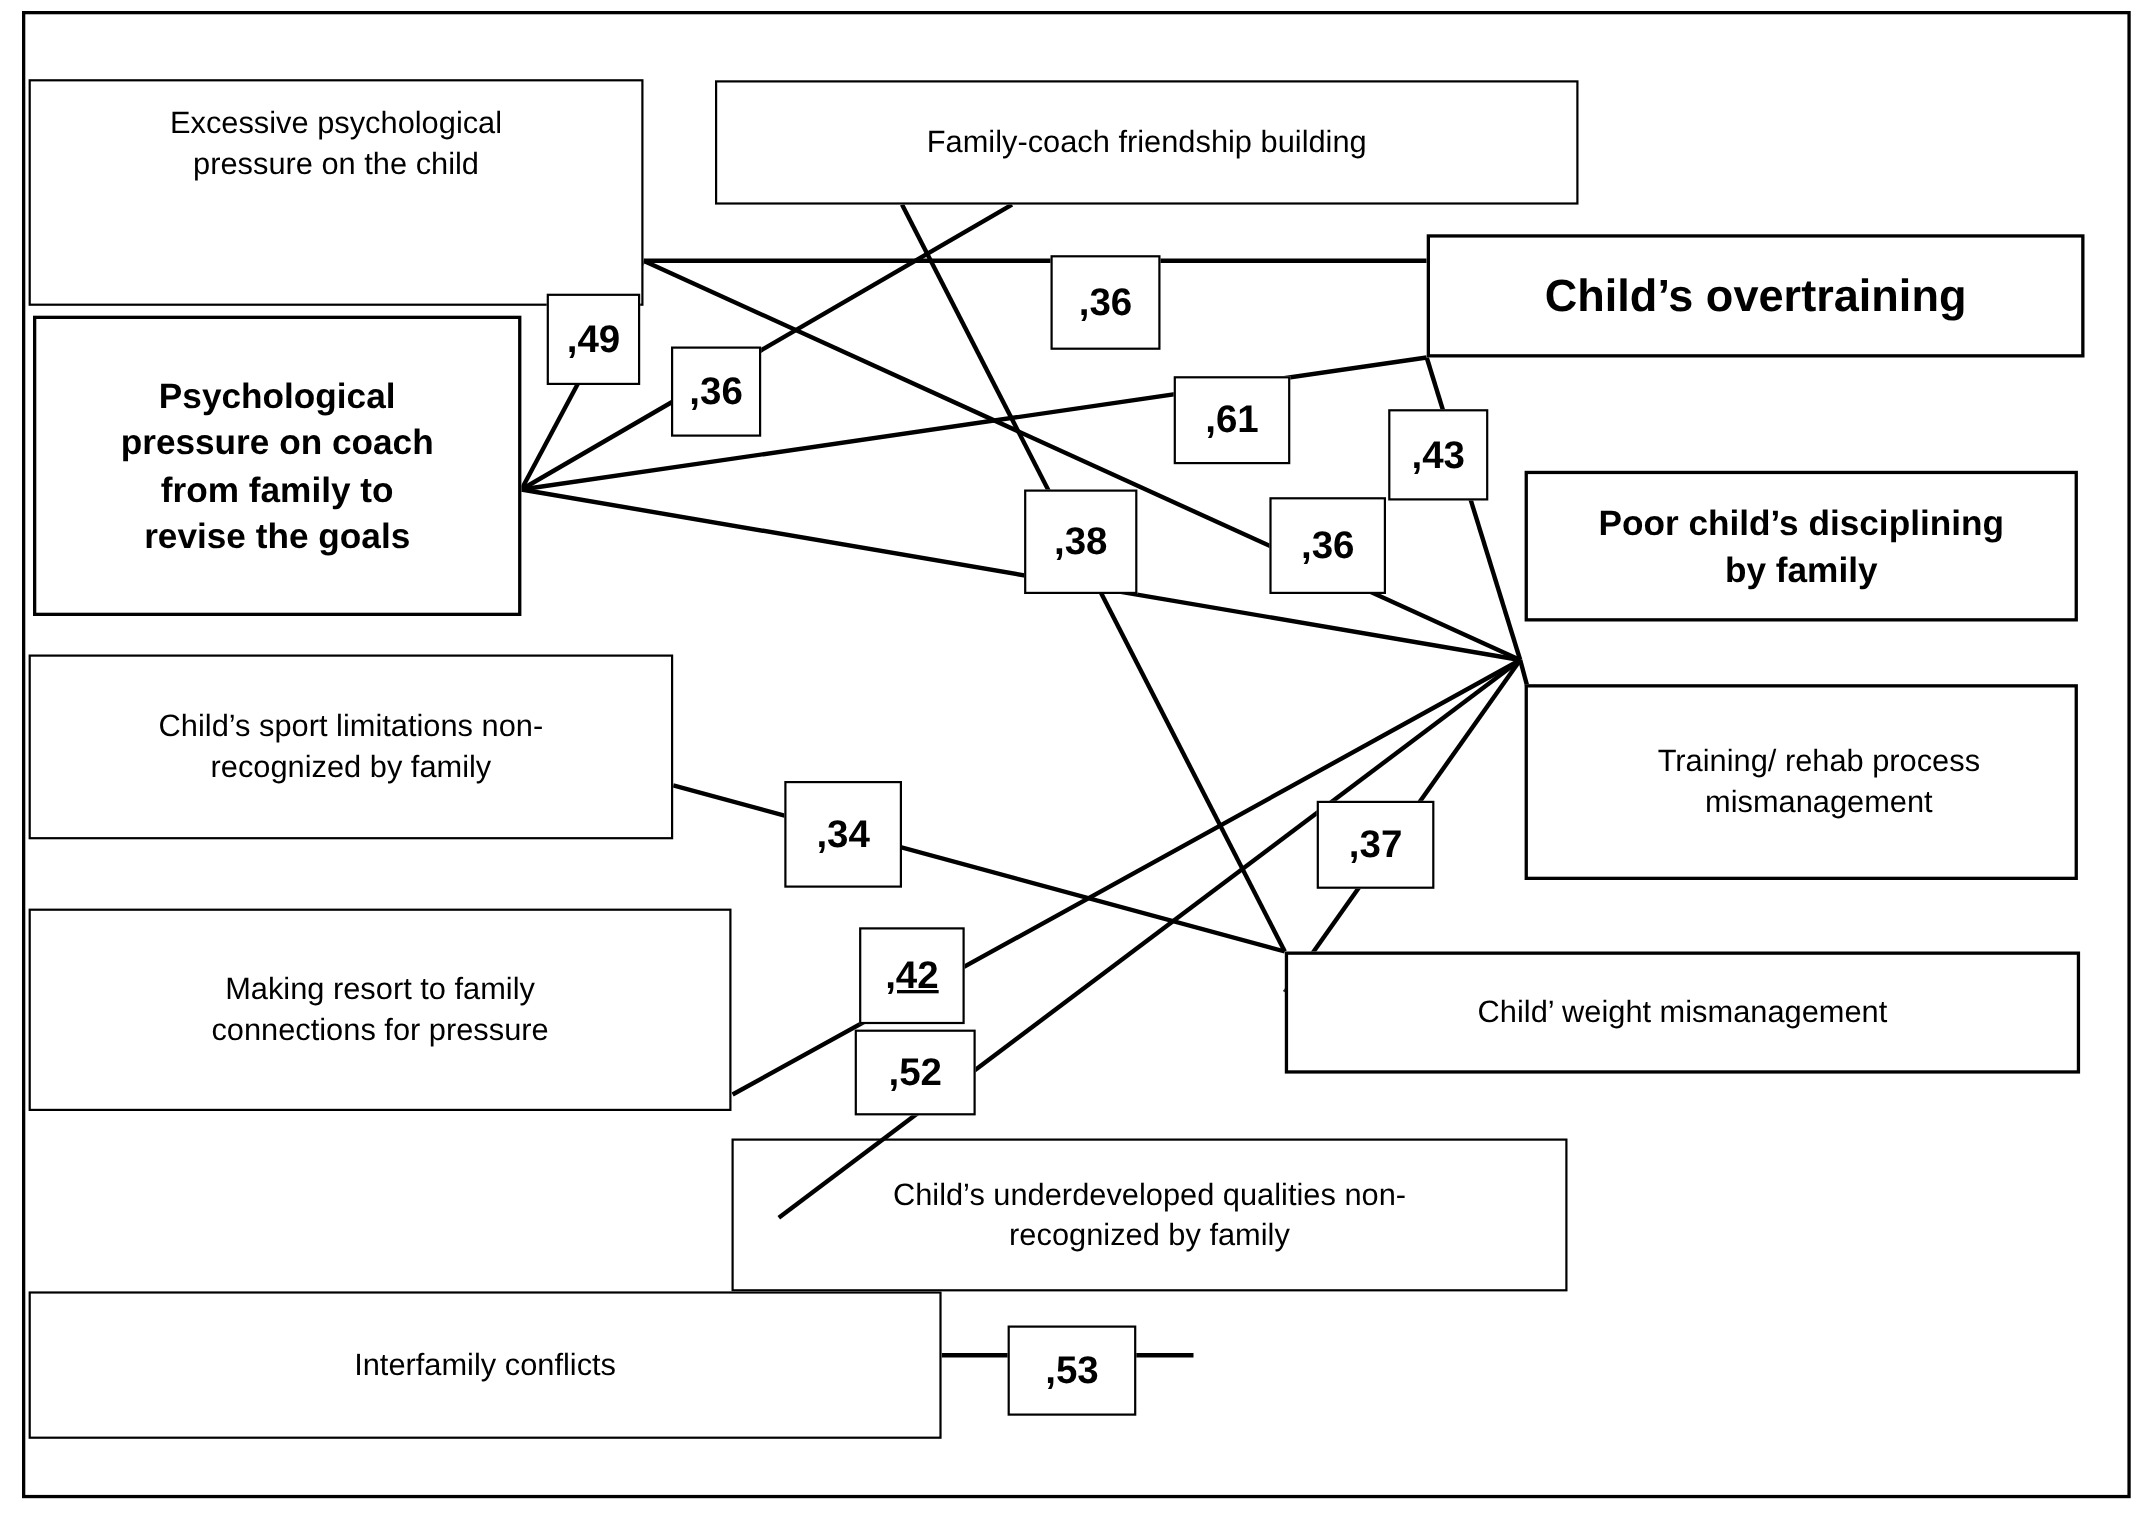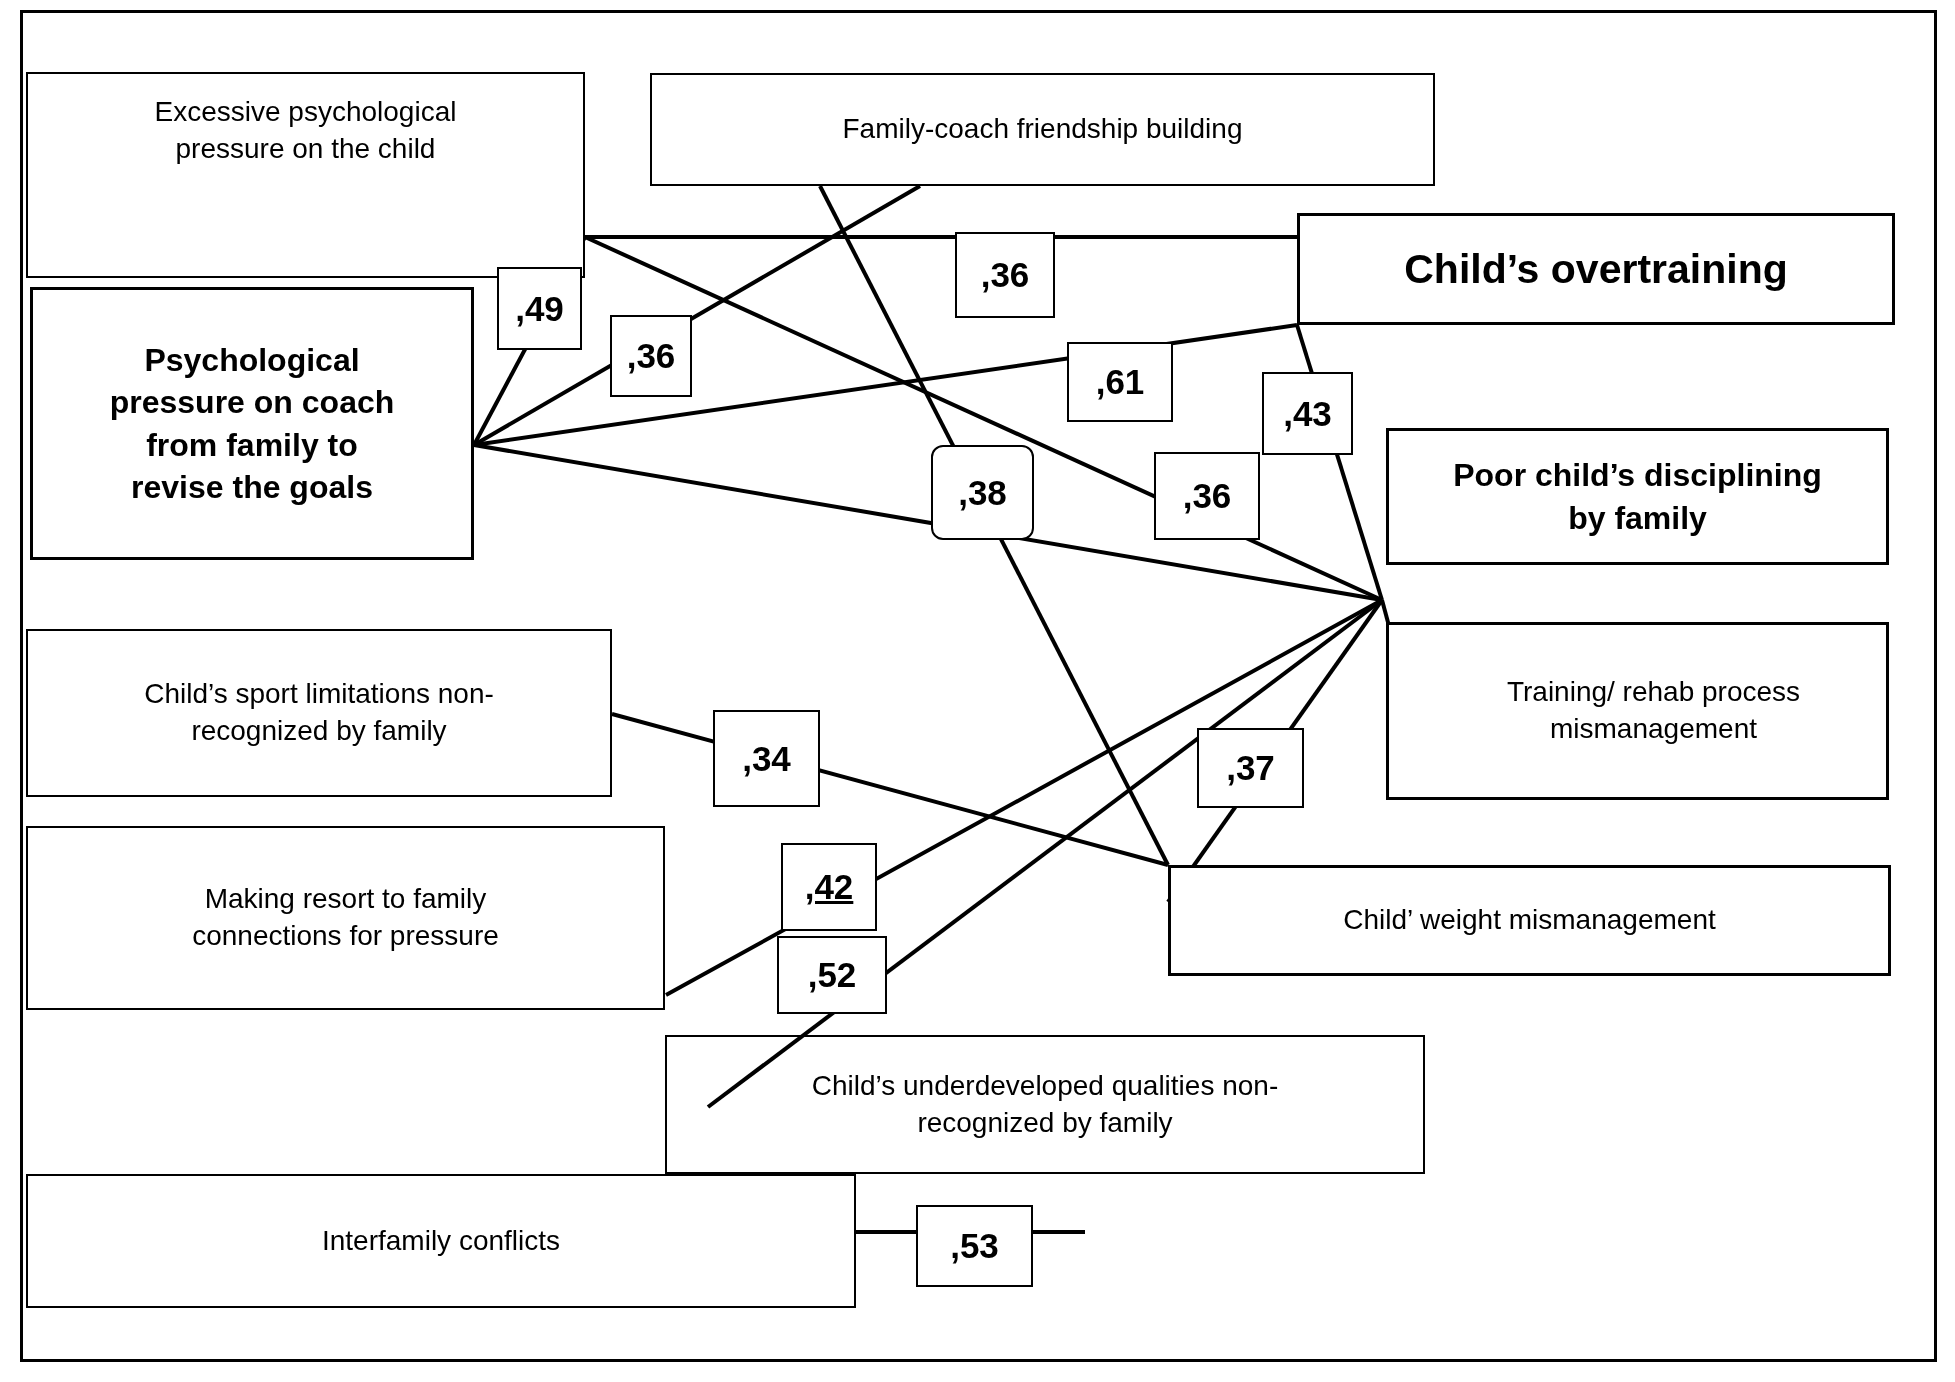--- a/index.html
+++ b/index.html
@@ -70,21 +70,21 @@
 
   <div class="node" style="left:650px;top:73px;width:785px;height:113px;border-width:2px;">Family-coach friendship building</div>
 
   <div class="node bold big" style="left:1297px;top:213px;width:598px;height:112px;">Child’s overtraining</div>
 
   <div class="node bold" style="left:30px;top:287px;width:444px;height:273px;">Psychological
 pressure on coach
 from family to
 revise the goals</div>
 
-  <div class="node" style="left:26px;top:629px;width:586px;height:168px;border-width:2px;">Child’s sport limitations non-
+  <div class="node" style="left:26px;top:595px;width:586px;height:168px;border-width:2px;">Child’s sport limitations non-
 recognized by family</div>
 
   <div class="node bold" style="left:1386px;top:428px;width:503px;height:137px;">Poor child’s disciplining
 by family</div>
 
   <div class="node" style="left:1386px;top:622px;width:503px;height:178px;padding-left:32px;">Training/ rehab process
 mismanagement</div>
 
   <div class="node" style="left:26px;top:826px;width:639px;height:184px;border-width:2px;">Making resort to family
 connections for pressure</div>
@@ -96,20 +96,20 @@
 
 
   <div class="node" style="left:1168px;top:865px;width:723px;height:111px;">Child’ weight mismanagement</div>
 
   <div class="chip" style="left:497px;top:267px;width:85px;height:83px;">,49</div>
   <div class="chip" style="left:610px;top:315px;width:82px;height:82px;">,36</div>
   <div class="chip" style="left:955px;top:232px;width:100px;height:86px;">,36</div>
   <div class="chip" style="left:1067px;top:342px;width:106px;height:80px;">,61</div>
   <div class="chip" style="left:1262px;top:372px;width:91px;height:83px;">,43</div>
   <div class="chip" style="left:1154px;top:452px;width:106px;height:88px;">,36</div>
-  <div class="chip" style="left:931px;top:445px;width:103px;height:95px;border-radius:12px;">,38</div>
+  <div class="chip" style="left:931px;top:445px;width:103px;height:95px;">,38</div>
   <div class="chip" style="left:713px;top:710px;width:107px;height:97px;">,34</div>
   <div class="chip" style="left:781px;top:843px;width:96px;height:88px;text-decoration:underline;">,42</div>
   <div class="chip" style="left:777px;top:936px;width:110px;height:78px;">,52</div>
   <div class="chip" style="left:1197px;top:728px;width:107px;height:80px;">,37</div>
   <div class="chip" style="left:916px;top:1205px;width:117px;height:82px;">,53</div>
 
 </div>
 
 </body></html>

